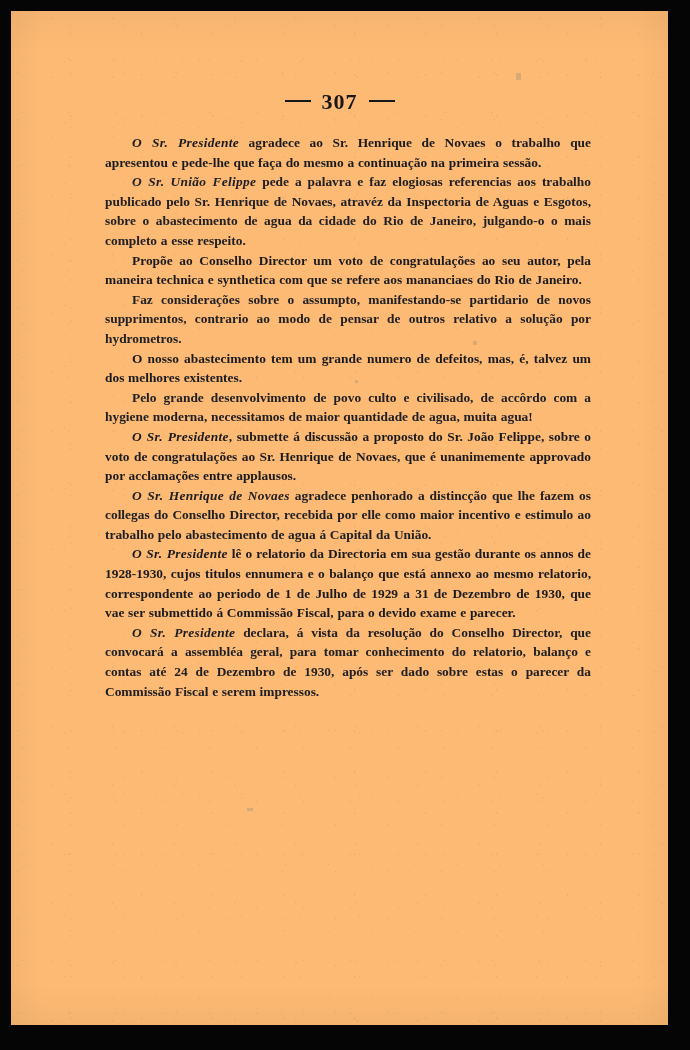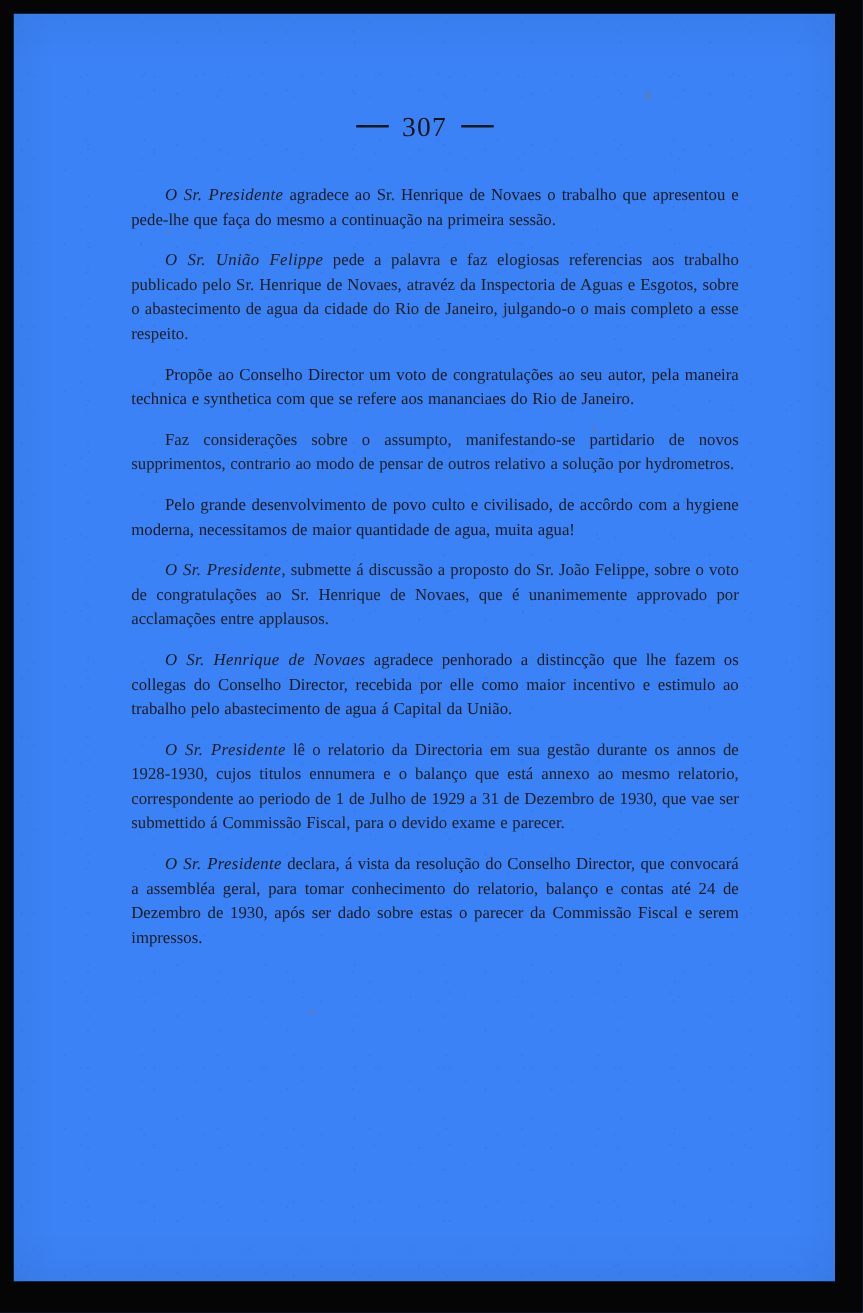--- a/index.html
+++ b/index.html
@@ -22,22 +22,23 @@
     background: #050505;
   }
 
   
   #paper {
     position: absolute;
     left: 11px;
     top: 11px;
     width: 657px;
     height: 1014px;
-    background: #3b82f6;
+    background: #fdba74;
     overflow: hidden;
+    font-weight: bold;
   }
 
   
   #paper-grain {
     position: absolute;
     inset: 0;
     pointer-events: none;
     opacity: 0.055;
     background-image:
       radial-gradient(circle at 12% 31%, #000 0.6px, transparent 1.1px),
@@ -92,21 +93,21 @@
     top: 122px;
     width: 486px;
     font-size: 13.4px;
     line-height: 19.6px;
     color: #1b1b1f;
     text-align: justify;
     text-justify: inter-word;
     -webkit-font-smoothing: none;
   }
   #body-text p {
-    margin: 13px 0 0 0;
+    margin: 0 0 0 0;
     text-indent: 27px;
     word-spacing: 0.4px;
   }
   #body-text p i,
   #body-text p .it {
     font-style: italic;
     letter-spacing: 0.3px;
   }
 
   
@@ -132,20 +133,21 @@
 
     <div id="page-header">
       <span class="rule left"></span><span class="num">307</span><span class="rule right"></span>
     </div>
 
     <div id="body-text">
         <p><i class="it">O Sr. Presidente</i><span> agradece ao Sr. Henrique de Novaes o trabalho que apresentou e pede-lhe que faça do mesmo a continuação na primeira sessão.</span></p>
         <p><i class="it">O Sr. União Felippe</i><span> pede a palavra e faz elogiosas referencias aos trabalho publicado pelo Sr. Henrique de Novaes, atravéz da Inspectoria de Aguas e Esgotos, sobre o abastecimento de agua da cidade do Rio de Janeiro, julgando-o o mais completo a esse respeito.</span></p>
         <p><span>Propõe ao Conselho Director um voto de congratulações ao seu autor, pela maneira technica e synthetica com que se refere aos mananciaes do Rio de Janeiro.</span></p>
         <p><span>Faz considerações sobre o assumpto, manifestando-se partidario de novos supprimentos, contrario ao modo de pensar de outros relativo a solução por hydrometros.</span></p>
+        <p><span>O nosso abastecimento tem um grande numero de defeitos, mas, é, talvez um dos melhores existentes.</span></p>
         <p><span>Pelo grande desenvolvimento de povo culto e civilisado, de accôrdo com a hygiene moderna, necessitamos de maior quantidade de agua, muita agua!</span></p>
         <p><i class="it">O Sr. Presidente</i><span>, submette á discussão a proposto do Sr. João Felippe, sobre o voto de congratulações ao Sr. Henrique de Novaes, que é unanimemente approvado por acclamações entre applausos.</span></p>
         <p><i class="it">O Sr. Henrique de Novaes</i><span> agradece penhorado a distincção que lhe fazem os collegas do Conselho Director, recebida por elle como maior incentivo e estimulo ao trabalho pelo abastecimento de agua á Capital da União.</span></p>
         <p><i class="it">O Sr. Presidente</i><span> lê o relatorio da Directoria em sua gestão durante os annos de 1928-1930, cujos titulos ennumera e o balanço que está annexo ao mesmo relatorio, correspondente ao periodo de 1 de Julho de 1929 a 31 de Dezembro de 1930, que vae ser submettido á Commissão Fiscal, para o devido exame e parecer.</span></p>
         <p><i class="it">O Sr. Presidente</i><span> declara, á vista da resolução do Conselho Director, que convocará a assembléa geral, para tomar conhecimento do relatorio, balanço e contas até 24 de Dezembro de 1930, após ser dado sobre estas o parecer da Commissão Fiscal e serem impressos.</span></p>
       </div>
 
     <div id="paper-grain"></div>
 
     <span class="fleck" style="left:505px;top:62px;width:5px;height:7px;"></span>

